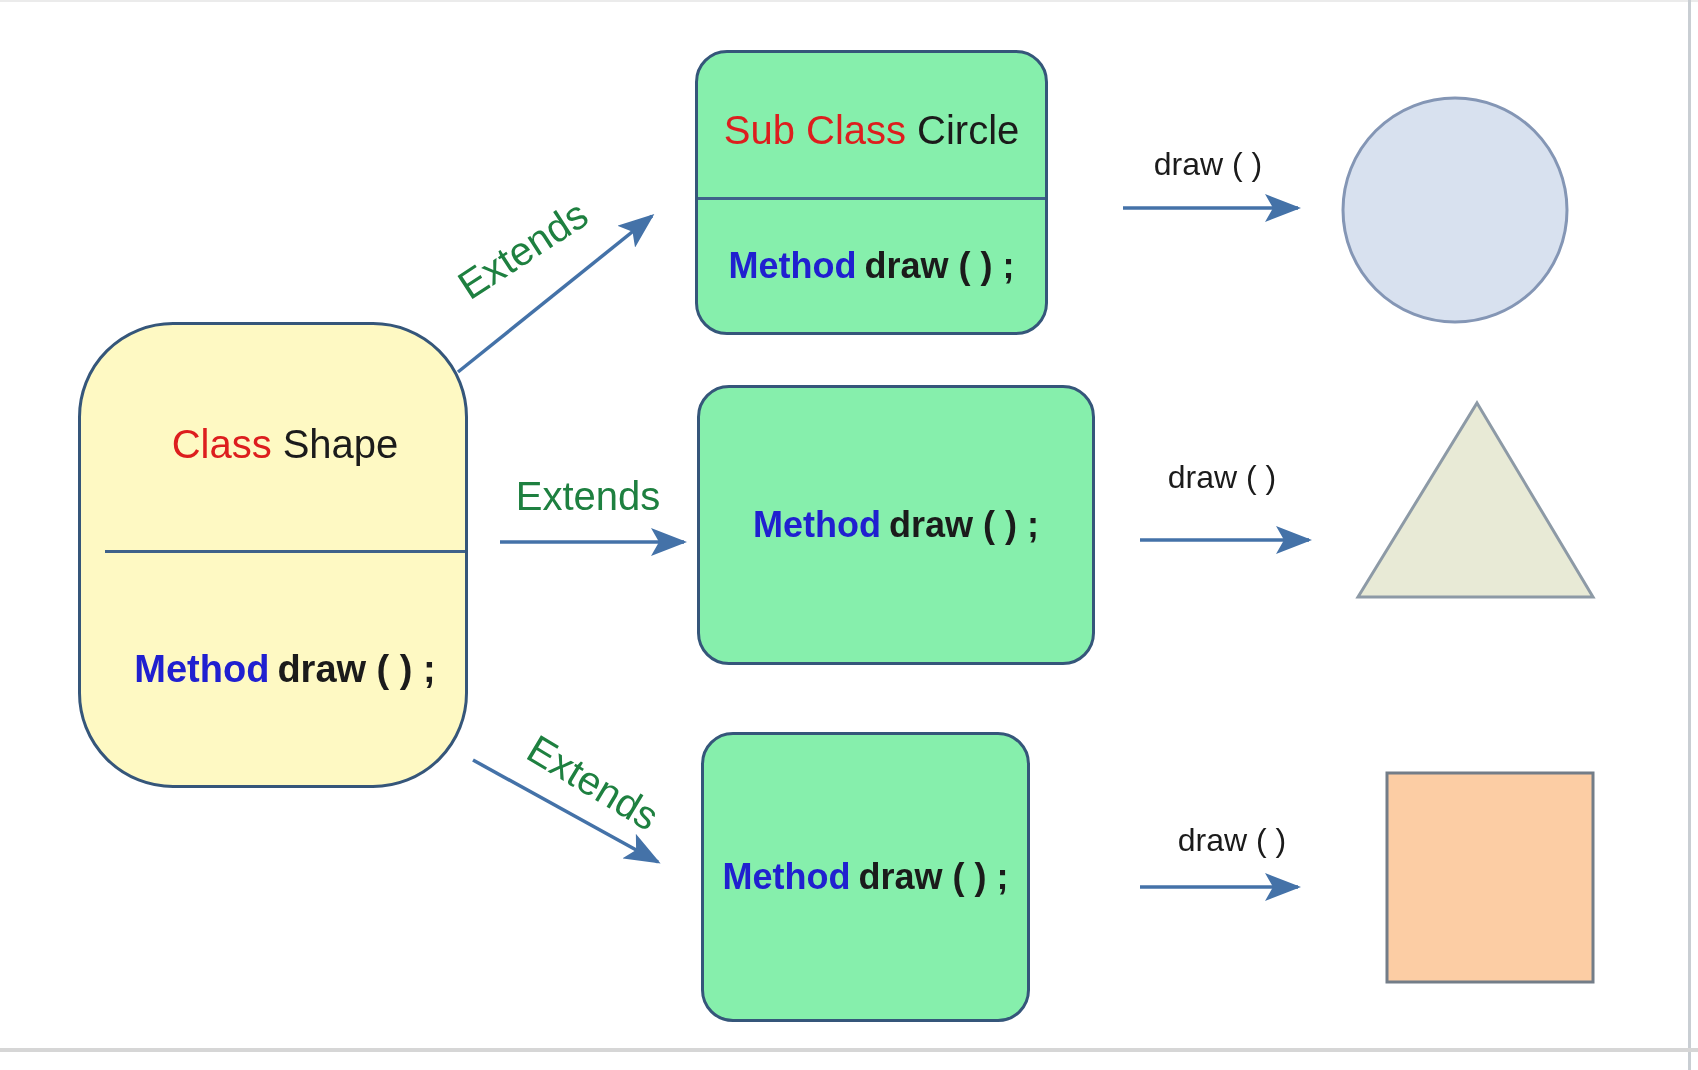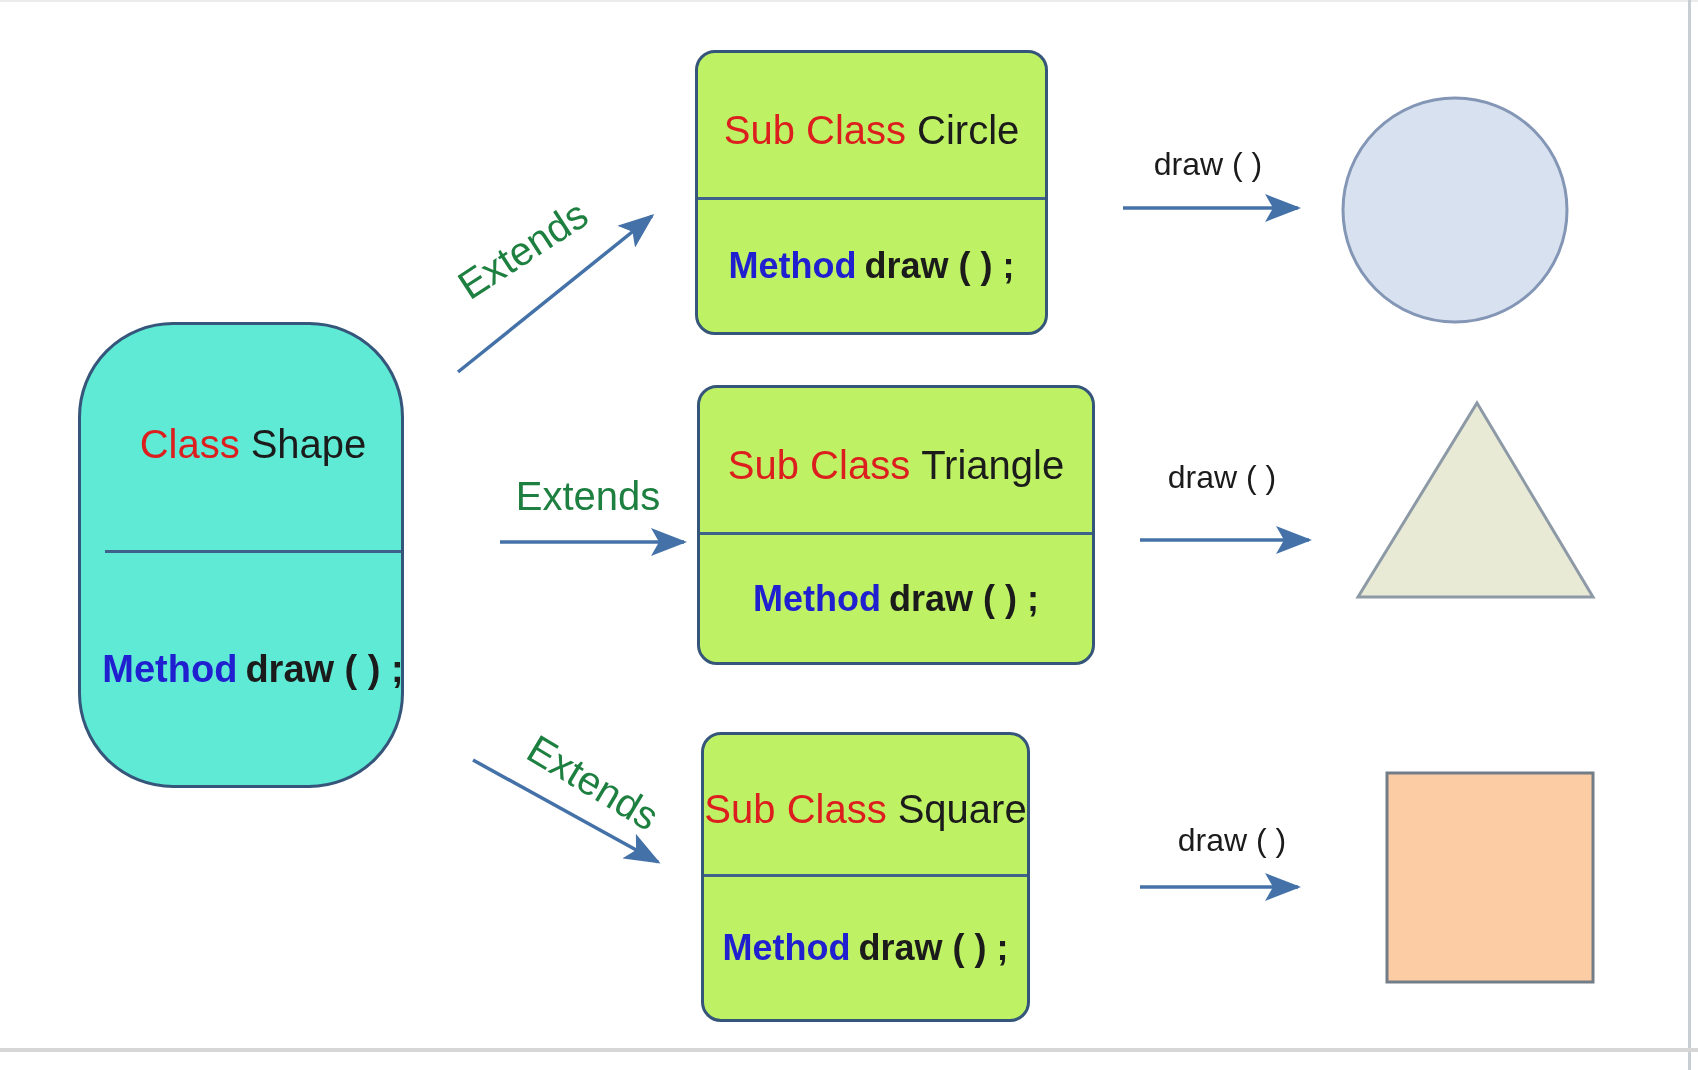--- a/index.html
+++ b/index.html
@@ -9,32 +9,32 @@
     background:#ffffff;
     overflow:hidden;
     font-family:"Liberation Sans", sans-serif;
     color:#1b1b1b;
   }
   .overlay{position:absolute;left:0;top:0;width:1698px;height:1070px;}
 
   
   .clsbox{
     position:absolute;
-    background:#bef264;
+    background:#86efac;
     border:3px solid #35567a;
-    border-radius:20px;
+    border-radius:32px;
     box-sizing:border-box;
     display:flex;flex-direction:column;
   }
   .clsbox .sec{
     display:flex;align-items:center;justify-content:center;
     white-space:nowrap;
   }
   .clsbox .sec.title{border-bottom:3px solid #3f628a;}
-  .base{left:78px;top:322px;width:326px;height:466px;border-radius:95px;background:#5eead4;padding-left:24px;}
+  .base{left:78px;top:322px;width:390px;height:466px;border-radius:95px;background:#fef9c3;padding-left:24px;}
   .base .sec.title{height:228px;padding-top:14px;box-sizing:border-box;}
   .base .sec.method{flex:1;}
   .sub1{left:695px;top:50px;width:353px;height:285px;}
   .sub1 .sec.title{height:147px;padding-top:10px;box-sizing:border-box;}
   .sub2{left:697px;top:385px;width:398px;height:280px;}
   .sub2 .sec.title{height:147px;padding-top:10px;box-sizing:border-box;}
   .sub3{left:701px;top:732px;width:329px;height:290px;}
   .sub3 .sec.title{height:142px;padding-top:10px;box-sizing:border-box;}
   .sub1 .sec.method,.sub2 .sec.method,.sub3 .sec.method{flex:1;}
 
@@ -106,38 +106,28 @@
       </span>
     </div>
     <div class="sec method">
       <span class="methodline">
         <span class="mkw">Method</span><span class="plain">draw ( ) ;</span>
       </span>
     </div>
   </div>
 
   <div class="clsbox sub2">
-    <div class="sec title">
-      <span class="titleline">
-        <span class="kw">Sub Class</span><span class="plain">Triangle</span>
-      </span>
-    </div>
     <div class="sec method">
       <span class="methodline">
         <span class="mkw">Method</span><span class="plain">draw ( ) ;</span>
       </span>
     </div>
   </div>
 
   <div class="clsbox sub3">
-    <div class="sec title">
-      <span class="titleline">
-        <span class="kw">Sub Class</span><span class="plain">Square</span>
-      </span>
-    </div>
     <div class="sec method">
       <span class="methodline">
         <span class="mkw">Method</span><span class="plain">draw ( ) ;</span>
       </span>
     </div>
   </div>
 
   <div class="flabel extlabel ext1">Extends</div>
   <div class="flabel extlabel ext2">Extends</div>
   <div class="flabel extlabel ext3">Extends</div>

